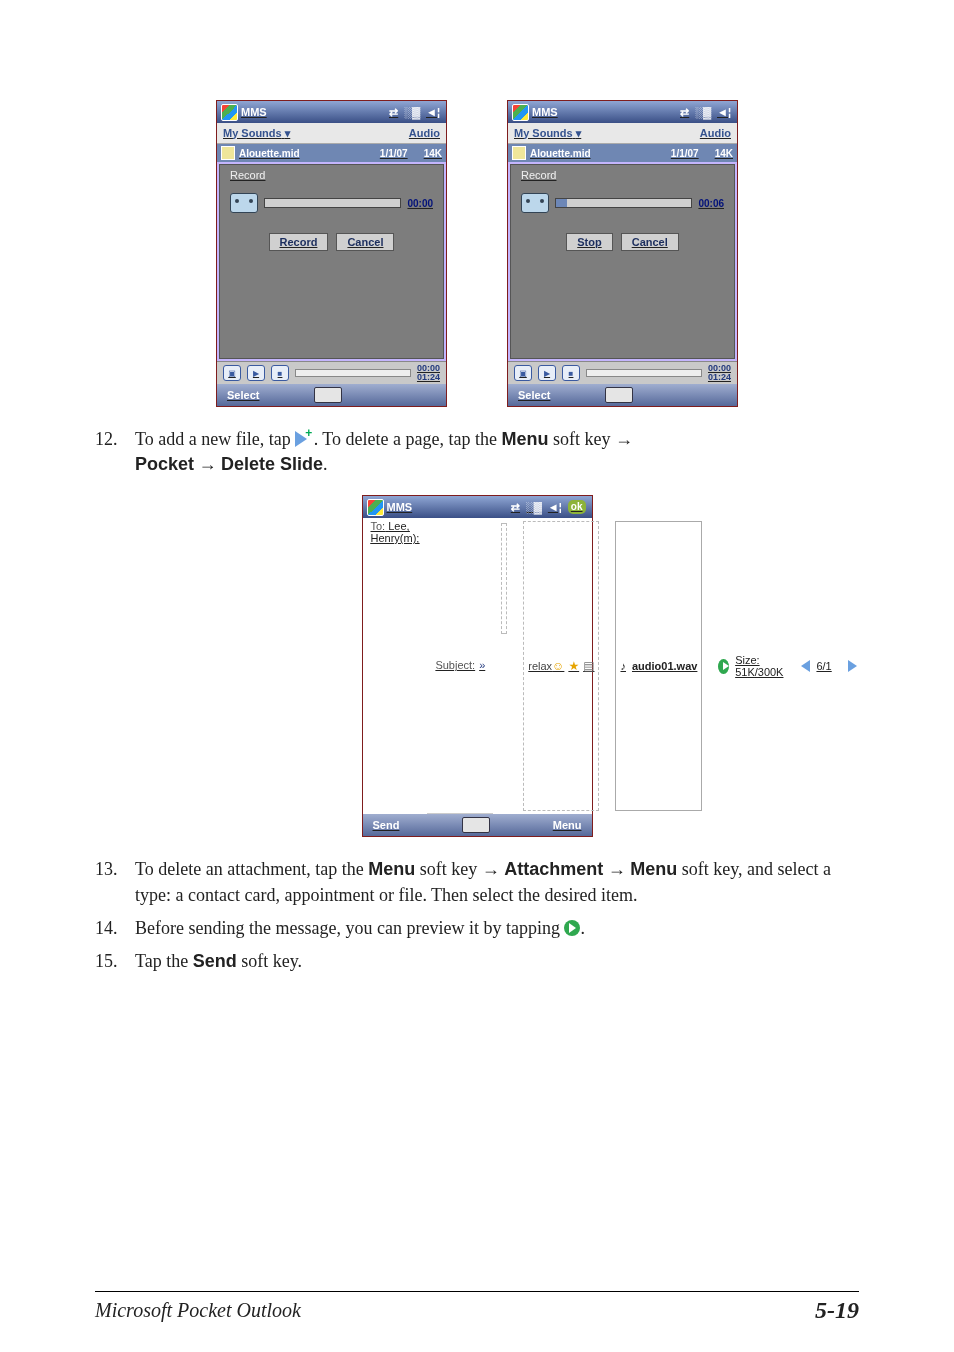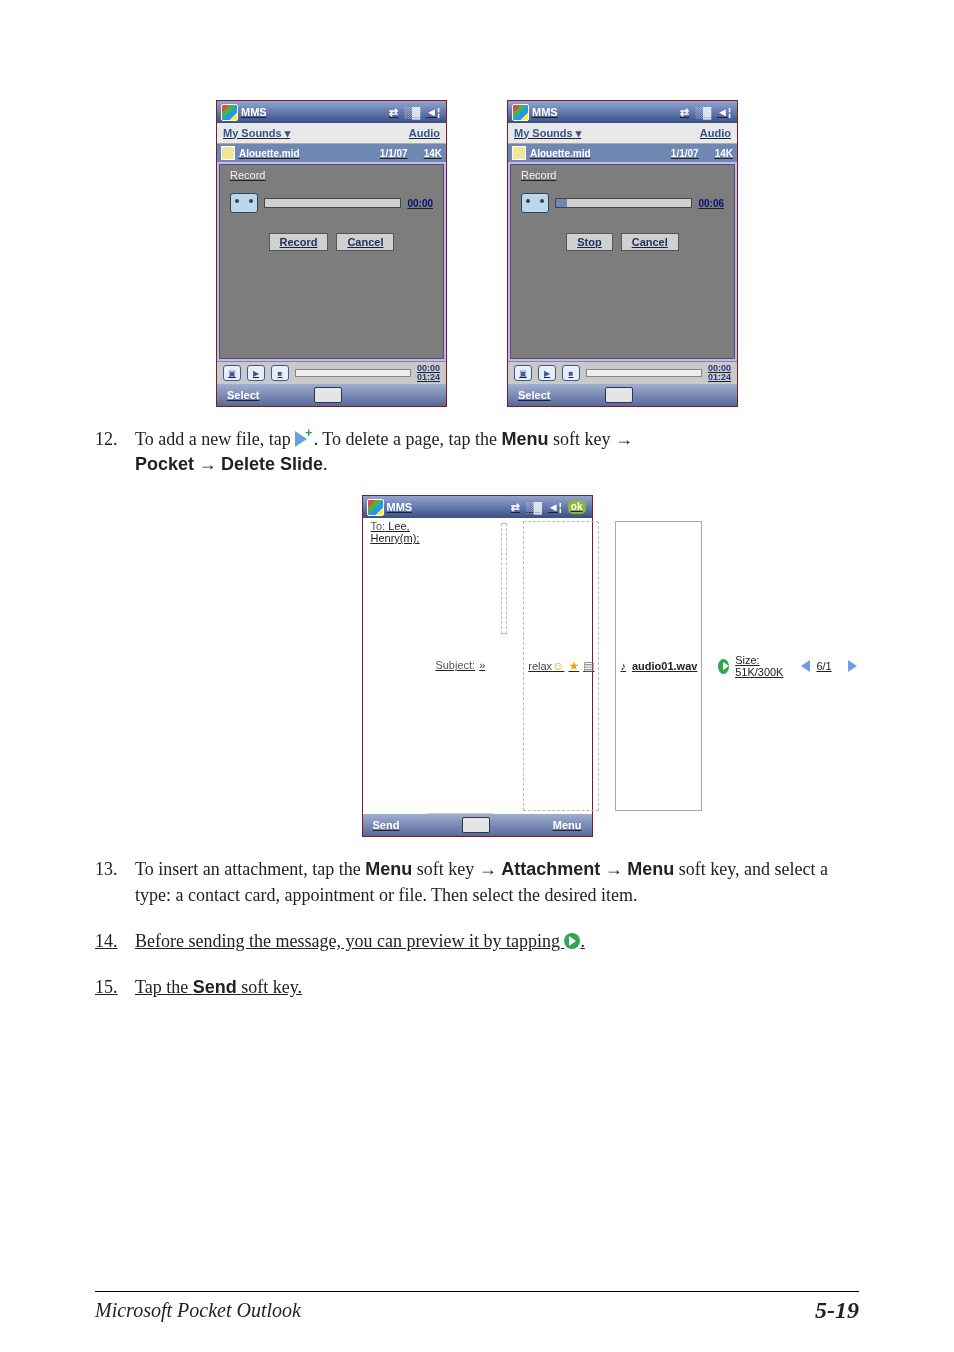--- a/index.html
+++ b/index.html
@@ -315,21 +315,21 @@
     border-right: 9px solid #6aa0e0;
   }
 
   
   .list-item {
     display: flex;
     margin: 20px 0 6px 0;
     font-size: 18px;
     line-height: 1.4;
   }
-  .list-item.tight { margin-top: 21px; text-decoration: underline; }
+  .list-item.tight { margin-top: 8px; }
   .num {
     width: 40px;
     flex-shrink: 0;
   }
   .content { flex: 1;
     font-family: "Times New Roman", serif;
   }
   .bold-ss { font-family: Arial, sans-serif; font-weight: bold; }
   .arrow { font-family: Arial, sans-serif; }
   .inline-icon {
@@ -583,21 +583,21 @@
         <span>Send</span>
         <span class="kbd-icon"></span>
         <span>Menu</span>
       </div>
     </div>
   </div>
 
   <div class="list-item">
     <div class="num">13.</div>
     <div class="content">
-      <span>To insert an attachment, tap the </span>
+      <span>To delete an attachment, tap the </span>
       <span class="bold-ss">Menu</span>
       <span> soft key </span>
       <span class="arrow">→</span>
       <span> </span>
       <span class="bold-ss">Attachment</span>
       <span> </span>
       <span class="arrow">→</span>
       <span> </span>
       <span class="bold-ss">Menu</span>
       <span> soft key, and select a type: a contact card, appointment or file. Then select the desired item.</span>

